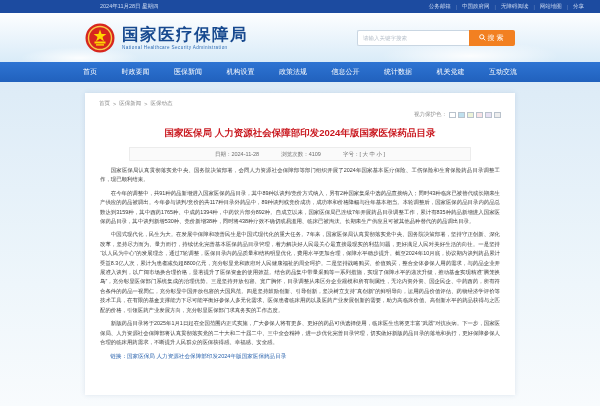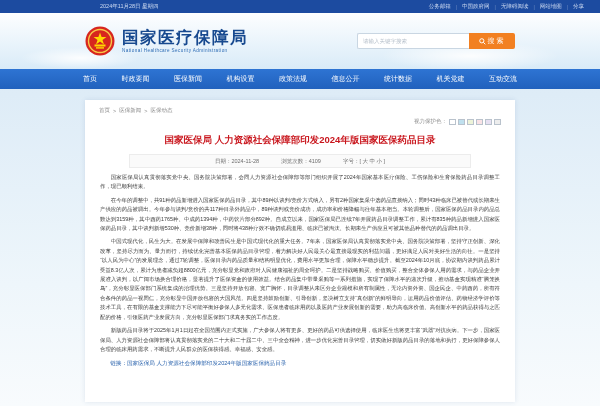--- a/index.html
+++ b/index.html
@@ -8,21 +8,21 @@
   .page { width:600px; height:406px; background:linear-gradient(#d6e7f5, #eef6fb 70%, #f8fbfd); position:relative; }
 
   
   .topbar { height:13px; background:#1c4ba0; display:flex; align-items:center;
     justify-content:space-between; padding:0 16px 0 100px; }
   .topbar span, .topbar a { font-size:5.5px; color:#cfdcf2; text-decoration:none; }
   .topbar .links { display:flex; align-items:center; gap:5px; }
   .topbar .sep { color:#6f8cc4; font-size:5px; }
 
   
-  .header { height:56px; background:linear-gradient(#fdfeff, #d9ebf8);
+  .header { height:49px; background:linear-gradient(#fdfeff, #d9ebf8);
     position:relative; overflow:hidden; }
   .cloud { position:absolute; background:radial-gradient(ellipse at center, rgba(255,255,255,.9), rgba(255,255,255,0) 70%); border-radius:50%; }
   .c1 { width:180px; height:30px; left:380px; top:28px; }
   .c2 { width:120px; height:22px; left:20px; top:34px; }
   .header-inner { width:430px; margin:0 auto; height:100%; display:flex;
     align-items:center; justify-content:space-between; position:relative; }
   .brand { display:flex; align-items:center; gap:7px; }
   .emblem { width:30px; height:30px; flex:0 0 30px; }
   .brand-text .cn { font-size:16.5px; font-weight:bold; color:#17498f; letter-spacing:1.5px;
     font-family:"Liberation Serif", serif; line-height:18px; }

